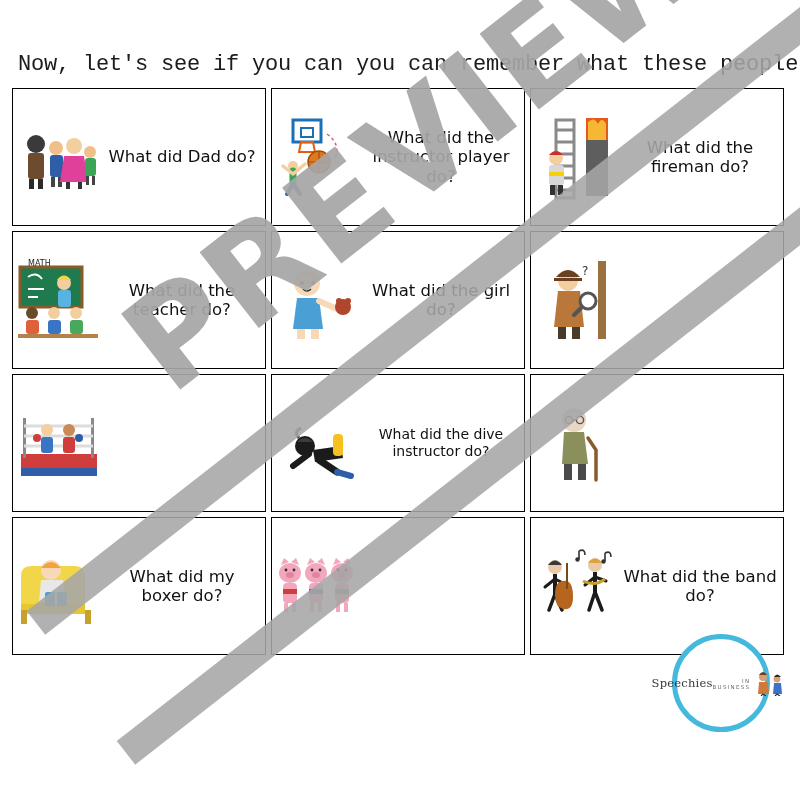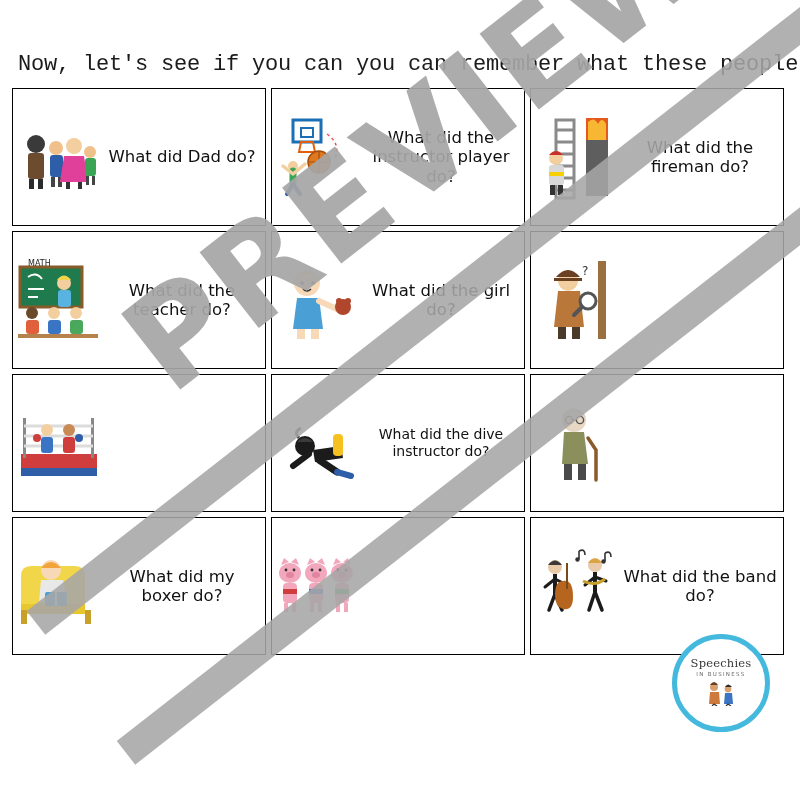--- a/index.html
+++ b/index.html
@@ -130,21 +130,21 @@
     border: 5px solid #45b9dd;
     background: #ffffff;
     box-sizing: border-box;
   }
   .logo-inner {
     position: absolute;
     inset: 8px;
     border-radius: 50%;
     background: #ffffff;
     display: flex;
-    flex-direction: column;
+    flex-direction: row;
     align-items: center;
     justify-content: center;
     text-align: right;
   }
   .logo-name {
     font-size: 11.5px;
     color: #3a3a3a;
     font-family: "DejaVu Serif", serif;
     letter-spacing: 0.2px;
   }

